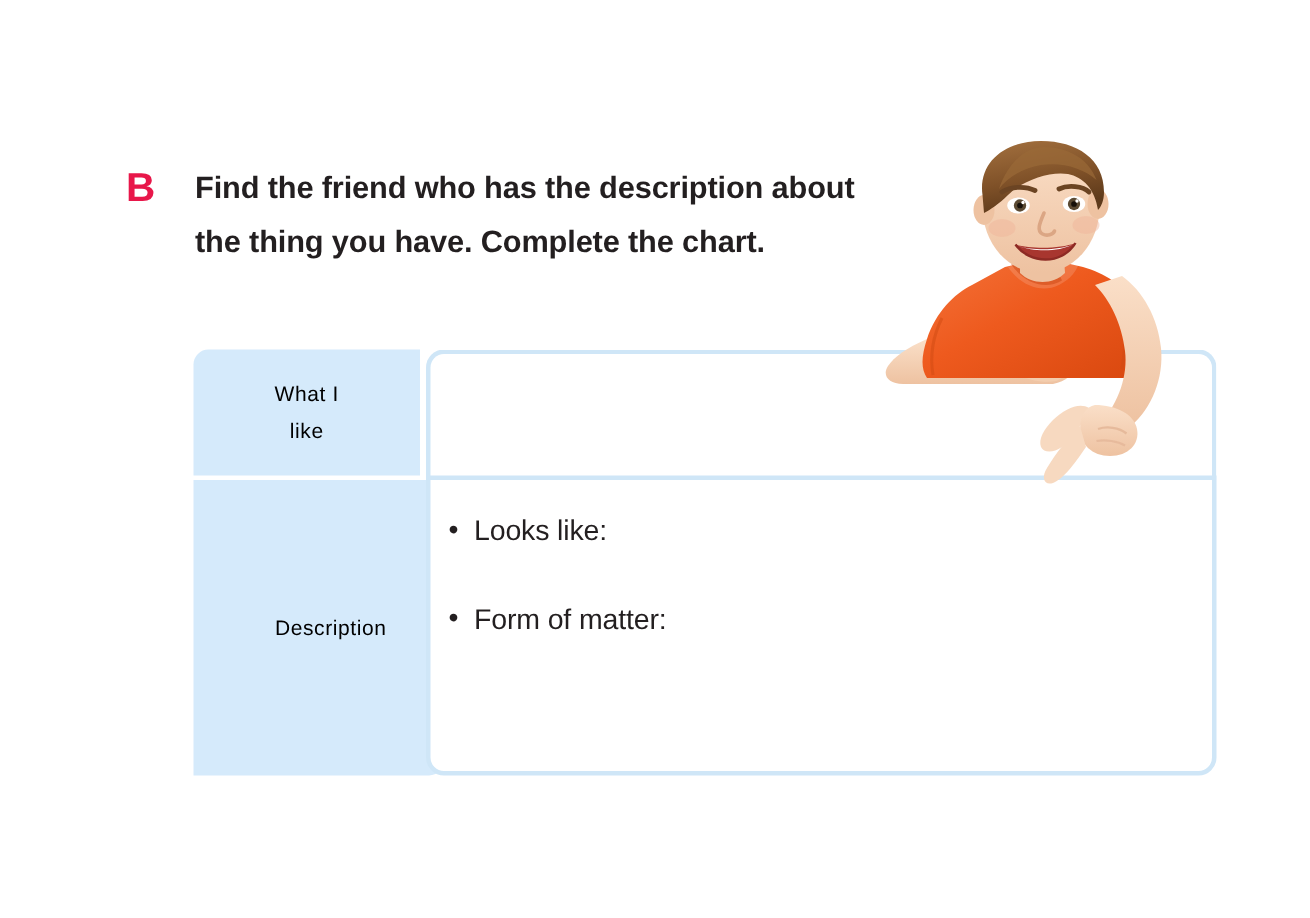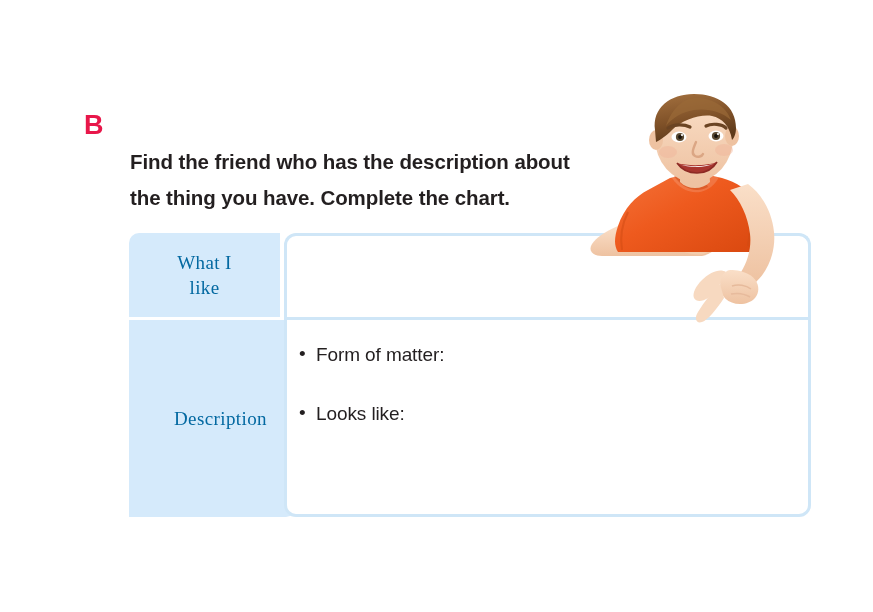--- a/index.html
+++ b/index.html
@@ -33,21 +33,20 @@
     letter-spacing: 0;
     line-height: 1;
   }
   #exercise-text {
     margin-left: 46px;
     font-size: 20.5px;
     font-weight: bold;
     color: #231f20;
     line-height: 36px;
     letter-spacing: -0.1px;
-    margin-top: 36px;
   }
 
   
   #chart {
     position: absolute;
     left: 129px;
     top: 233px;
     width: 682px;
     height: 284px;
   }
@@ -67,23 +66,23 @@
     height: 84px;
     border-radius: 10px 0 0 0;
   }
   #label-cell-description {
     top: 87px;
     height: 197px;
     border-radius: 0 0 10px 0;
     padding-left: 16px;
   }
   .label-text {
-    color: #0369a1;
-    font-family: Liberation Serif, serif;
-    font-size: 19px;
+    color: #000000;
+    font-family: Liberation Sans, sans-serif;
+    font-size: 14px;
     line-height: 25px;
     letter-spacing: 0.4px;
   }
 
   
   .panel {
     position: absolute;
     left: 155px;
     width: 527px;
     background: #ffffff;
@@ -155,22 +154,22 @@
   </div>
 
   <div class="panel" id="panel-answer"></div>
 
   <div class="label-cell" id="label-cell-description">
     <div class="label-text">Description</div>
   </div>
 
   <div class="panel" id="panel-description">
     <ul id="bullet-list">
+      <li>Looks like:</li>
       <li>Form of matter:</li>
-      <li>Looks like:</li>
     </ul>
   </div>
 </div>
 
 <svg id="boy-photo" viewBox="0 0 232 240">
   <defs>
     <linearGradient id="shirtGrad" x1="0" y1="0" x2="1" y2="1">
       <stop offset="0%" stop-color="#f4733a"></stop>
       <stop offset="45%" stop-color="#ee5a1e"></stop>
       <stop offset="100%" stop-color="#d9480f"></stop>

